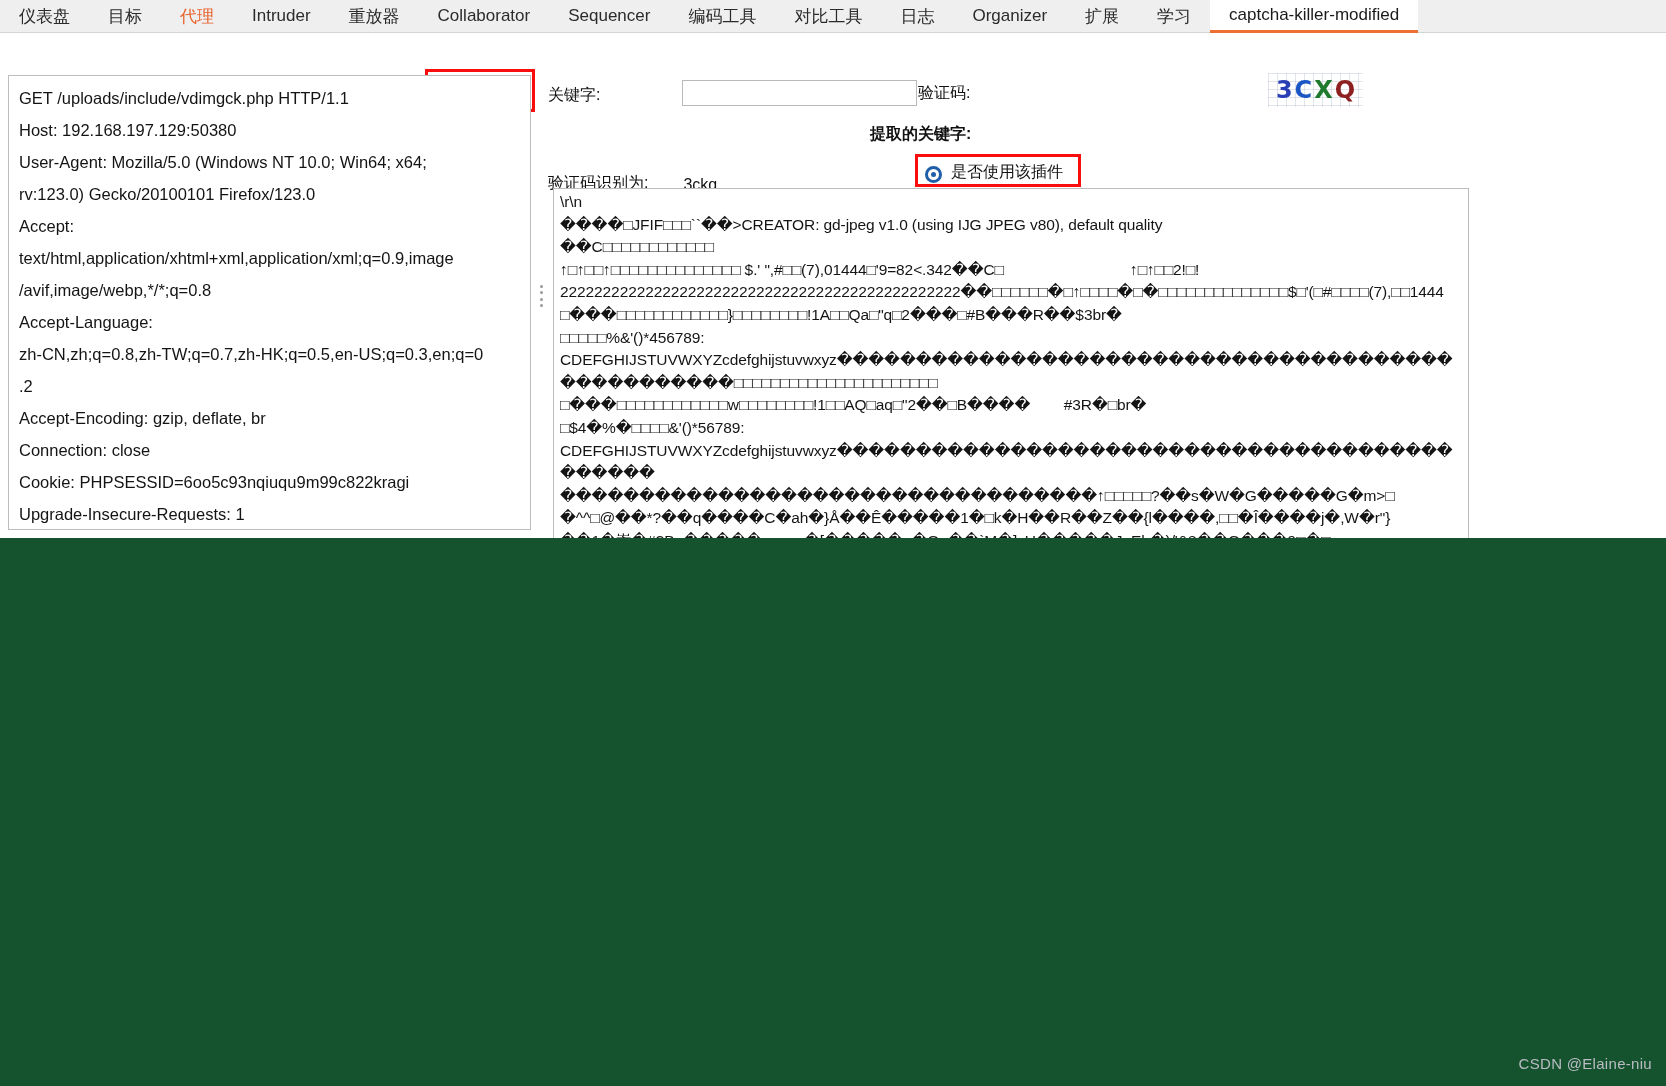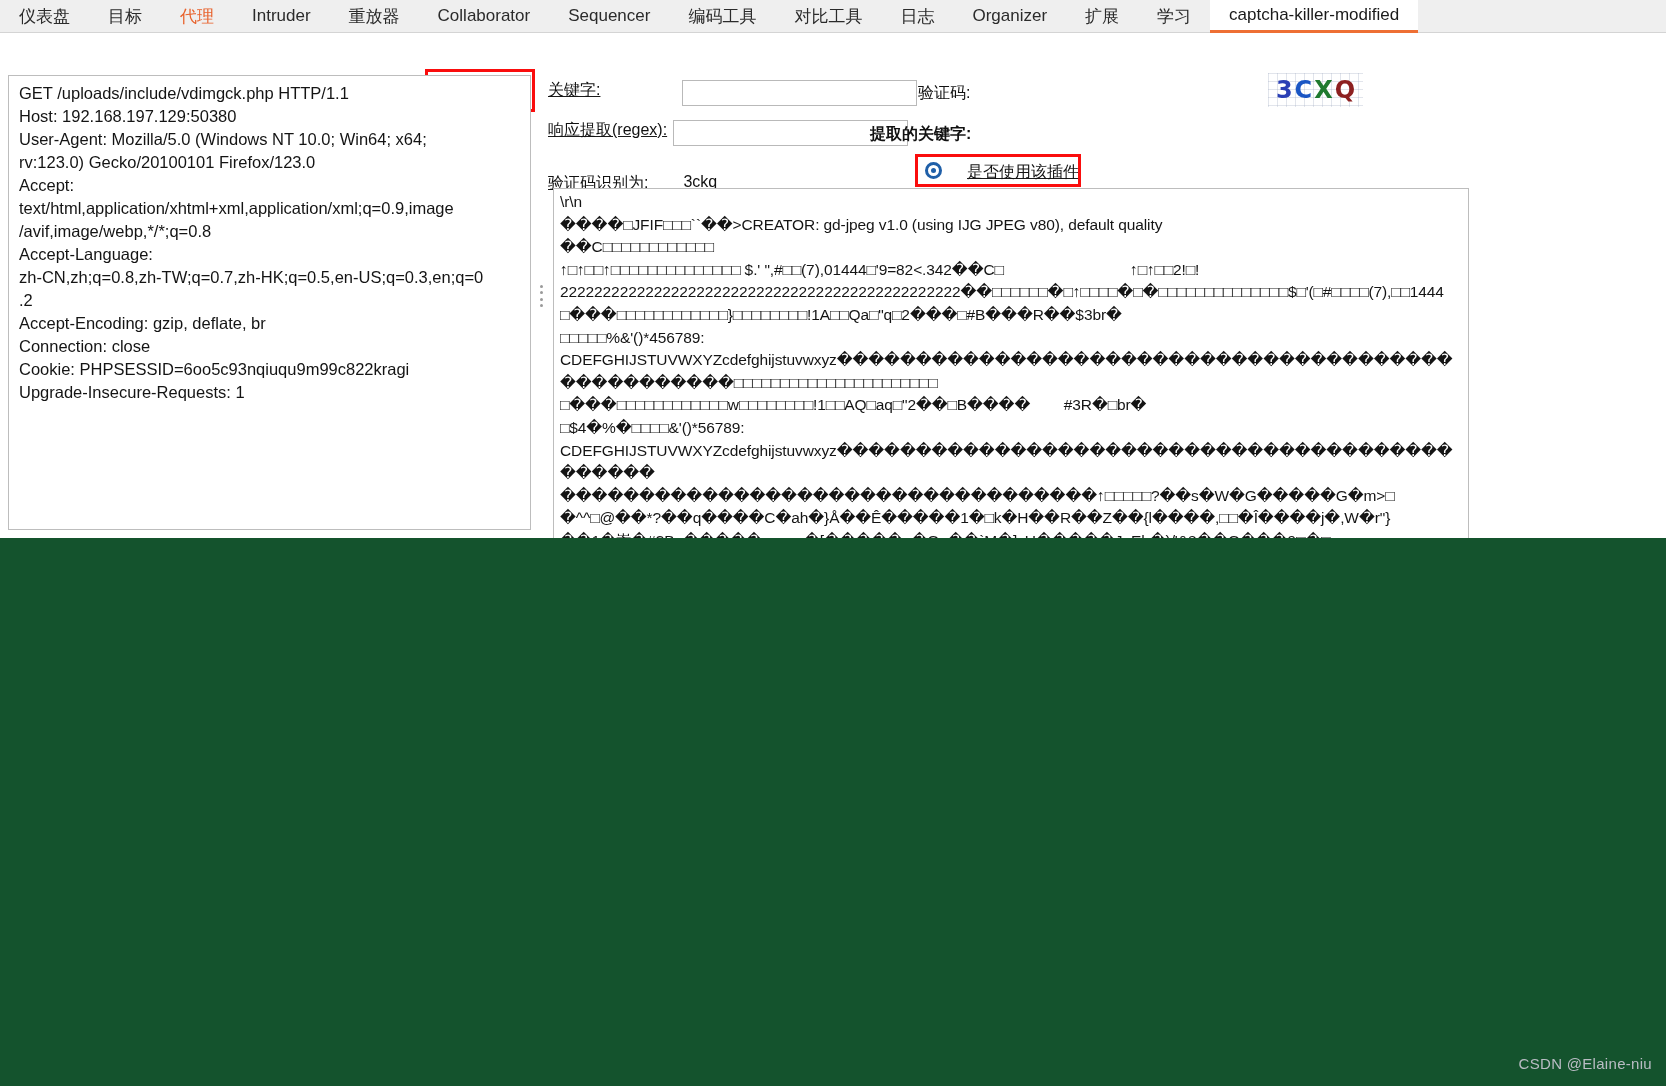--- a/index.html
+++ b/index.html
@@ -33,21 +33,21 @@
     color:#1a1a1a;
   }
   .tabbar .spacer{flex:1;}
 
   
   .upper{
     position:relative;
     height:505px;
     background:#fff;
   }
-  .row{display:flex;align-items:flex-start;text-decoration:underline;}
+  .row{display:flex;align-items:flex-end;}
   .lbl{font-size:16px;color:#111;white-space:nowrap;}
   .tf{
     border:1px solid #b9b9b9;background:#fff;
     height:26px;line-height:26px;
     font-size:16px;color:#111;
     padding:0 6px;box-sizing:border-box;
     font-family:"Liberation Sans","DejaVu Sans",sans-serif;
     outline:none;
   }
   .tf::placeholder{color:#9a9a9a;}
@@ -68,21 +68,21 @@
 
   
   #req-panel{
     position:absolute;left:8px;top:42px;width:523px;height:455px;
     border:1px solid #bdbdbd;background:#fff;
     box-sizing:border-box;
     overflow:hidden;
   }
   #req-panel .txt{
     padding:6px 8px 0 10px;
-    font-size:16.5px;line-height:23px;
+    font-size:16.5px;line-height:32px;
     white-space:pre-wrap;word-break:break-all;
     color:#141414;
   }
 
   
   #resp-panel{
     position:absolute;left:553px;top:155px;width:916px;height:383px;
     border:1px solid #bdbdbd;background:#fff;
     box-sizing:border-box;overflow:hidden;
   }
@@ -216,34 +216,30 @@
   <div id="captcha-img">
     <div class="grid"></div>
     <div class="chars">
       <span style="color:#2a3fb5">3</span>
       <span style="color:#1a56c4">C</span>
       <span style="color:#1f7a2e">X</span>
       <span style="color:#8d2020">Q</span>
     </div>
   </div>
 
-  <div class="row" style="position:absolute;left:548px;top:87px;">
-    <span class="lbl">响应提取(regex):</span>
-    <input class="tf" style="width: 235px; margin-left: 6px;" value="">
-  </div>
   <span class="lbl" style="position:absolute;left:870px;top:91px;font-weight:bold;">提取的关键字:</span>
 
   <div class="row" style="position:absolute;left:548px;top:140px;">
     <span class="lbl">验证码识别为:</span>
     <span class="lbl" style="margin-left:35px;">3ckq</span>
   </div>
 
   <div class="row" style="position:absolute;left:925px;top:129px;">
     <span class="radio-outer"></span>
-    <span class="lbl" style="margin-left:25px;">是否使用该插件</span>
+    <span class="lbl" style="margin-left:9px;">是否使用该插件</span>
   </div>
   <div class="redbox" style="left:915px;top:121px;width:166px;height:33px;"></div>
 
   <div id="resp-panel">
     <div class="txt">\r\n
 ����□JFIF□□□``��&gt;CREATOR: gd-jpeg v1.0 (using IJG JPEG v80), default quality
 ��C□□□□□□□□□□□□
 ↑□↑□□↑□□□□□□□□□□□□□□ $.' ",#□□(7),01444□'9=82&lt;.342��C□                              ↑□↑□□2!□!
 22222222222222222222222222222222222222222222222��□□□□□□�□↑□□□□�□�□□□□□□□□□□□□□□$□'(□#□□□□(7),□□1444
 □���□□□□□□□□□□□□}□□□□□□□□!1A□□Qa□"q□2���□#B���R��$3br�

